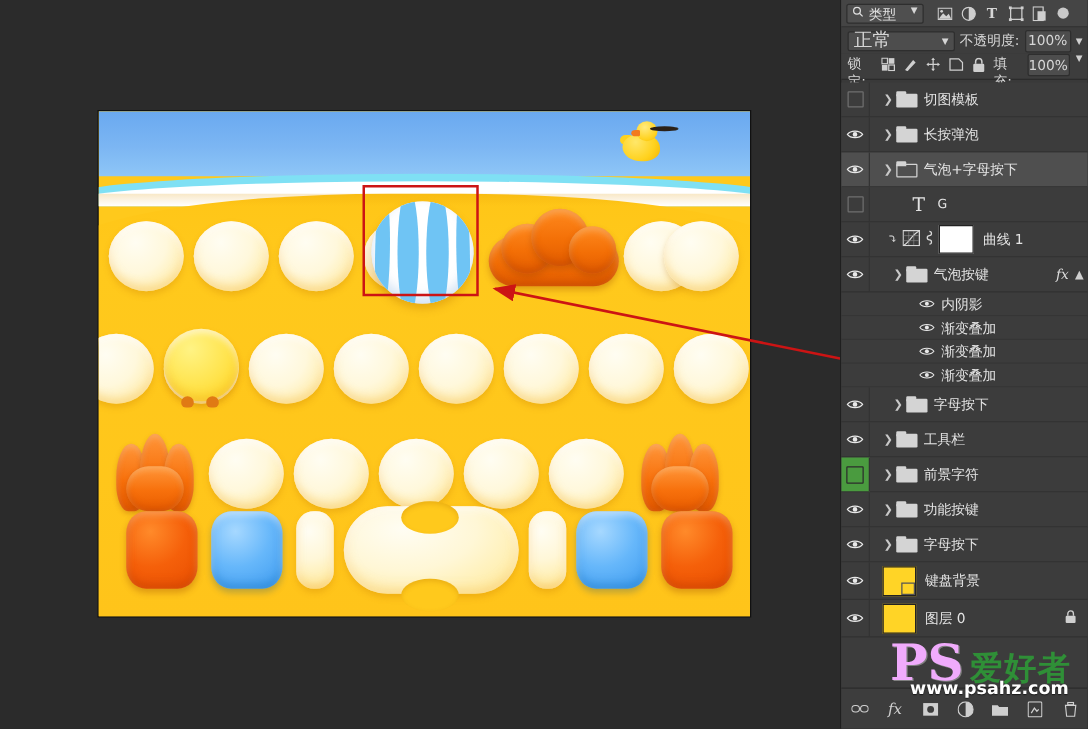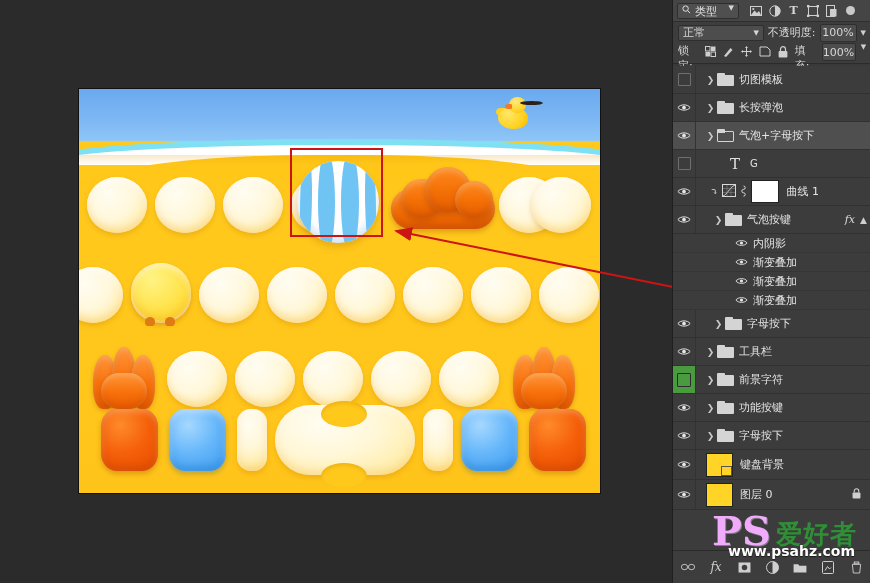--- a/index.html
+++ b/index.html
@@ -97,21 +97,21 @@
   .filter-sel{display:flex;align-items:flex-start;gap:4px;background:#4f4f4f;
     border:1px solid #2e2e2e;border-radius:2px;height:16px;padding:0 4px;width:62px;box-sizing:border-box;}
   .filter-sel .lbl{flex:1;font-size:11px;color:#e2e2e2;}
   .ficons{display:flex;align-items:center;gap:6px;margin-left:6px;color:#cfcfcf;}
   .ficons .ic{width:13px;height:13px;display:flex;align-items:center;justify-content:center;font-size:11px;}
   .toggle-dot{width:9px;height:9px;border-radius:50%;background:#c9c9c9;margin-left:4px;}
 
   .mode-row{display:flex;align-items:center;height:21px;padding:0 5px;background:#3d3d3d;box-sizing:border-box;gap:4px;}
   .mode-sel{display:flex;align-items:center;background:#4d4d4d;border:1px solid #2e2e2e;border-radius:2px;
             height:16px;width:92px;padding:0 4px;box-sizing:border-box;}
-  .mode-sel .lbl{flex:1;font-size:11px;}
+  .mode-sel .lbl{flex:1;font-size:15px;}
   .op-label{font-size:11px;color:#d8d8d8;white-space:nowrap;}
   .num-box{background:#4d4d4d;border:1px solid #2e2e2e;border-radius:2px;height:16px;
            width:38px;display:flex;align-items:center;justify-content:center;font-size:11px;}
 
   .lock-row{display:flex;height:21px;padding:0 5px;background:#3d3d3d;box-sizing:border-box;gap:5px;
             border-bottom:1px solid #2b2b2b;}
   .lock-row .lk{font-size:11px;color:#d8d8d8;}
   .lock-icons{display:flex;align-items:center;gap:7px;color:#cfcfcf;font-size:11px;}
 
   #layers{position:absolute;left:0;top:66px;width:198px;height:485px;overflow:hidden;background:#3c3c3c;}

